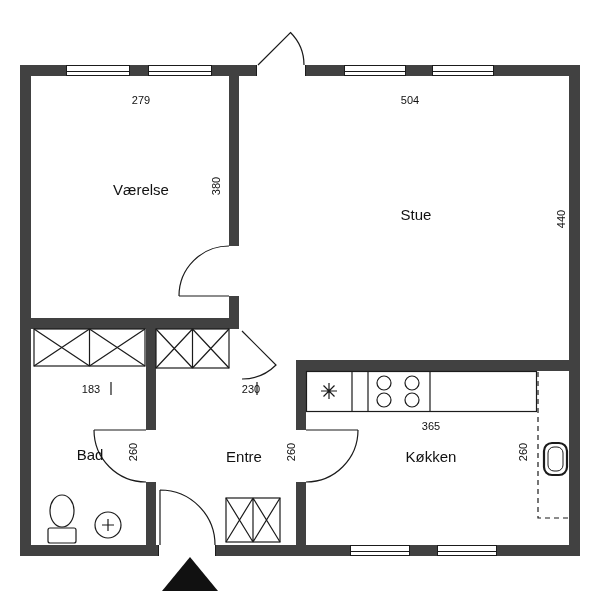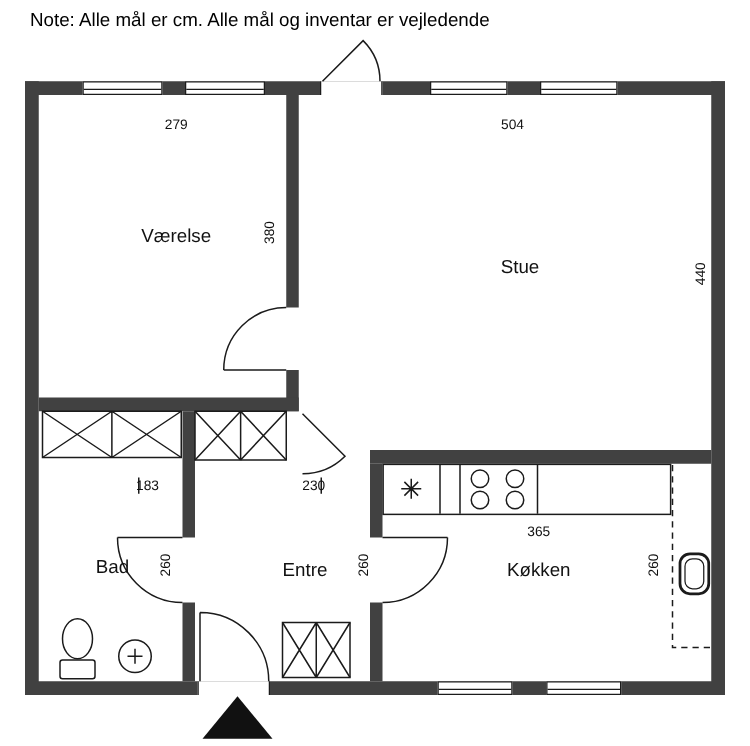--- a/index.html
+++ b/index.html
@@ -13,21 +13,20 @@
   .overlay{position:absolute;left:0;top:0;z-index:3;pointer-events:none;}
   .room-label{position:absolute;transform:translate(-50%,-50%);font-weight:normal;font-size:15px;white-space:nowrap;z-index:4;}
   .dim{position:absolute;transform:translate(-50%,-50%);font-size:11px;white-space:nowrap;z-index:4;}
   .dim.vert{transform:translate(-50%,-50%) rotate(-90deg);}
 </style>
 </head>
 <body>
 
 <div class="stage">
 
-  <div class="note">Note: Alle mål er cm. Alle mål og inventar er vejledende</div>
 
   <div class="wall" style="left:20px;top:65px;width:560px;height:11px;"></div>
   <div class="wall" style="left:20px;top:545px;width:560px;height:11px;"></div>
   <div class="wall" style="left:20px;top:65px;width:11px;height:491px;"></div>
   <div class="wall" style="left:569px;top:65px;width:11px;height:491px;"></div>
 
   <div class="wall" style="left:229px;top:76px;width:10px;height:170px;"></div>
   <div class="wall" style="left:229px;top:296px;width:10px;height:33px;"></div>
   <div class="wall" style="left:31px;top:318px;width:208px;height:11px;"></div>
   <div class="wall" style="left:146px;top:329px;width:10px;height:101px;"></div>
@@ -120,20 +119,20 @@
   <span class="room-label" style="left:141px;top:189px;">Værelse</span>
   <span class="room-label" style="left:416px;top:214px;">Stue</span>
   <span class="room-label" style="left:90px;top:454px;text-align:center;">Bad</span>
   <span class="room-label" style="left:229px;top:456px;padding-left:30px;">Entre</span>
   <span class="room-label" style="left:431px;top:456px;">Køkken</span>
 
   <span class="dim" style="left:141px;top:100px;">279</span>
   <span class="dim vert" style="left:216px;top:186px;">380</span>
   <span class="dim" style="left:410px;top:100px;">504</span>
   <span class="dim vert" style="left:561px;top:219px;">440</span>
-  <span class="dim" style="left:91px;top:389px;margin-left:27px;">183</span>
+  <span class="dim" style="left:91px;top:389px;">183</span>
   <span class="dim vert" style="left:133px;top:452px;">260</span>
   <span class="dim" style="left:228px;top:389px;margin-left:23px;">230</span>
   <span class="dim vert" style="left:291px;top:452px;">260</span>
   <span class="dim" style="left:431px;top:426px;">365</span>
   <span class="dim vert" style="left:523px;top:452px;">260</span>
 
 </div>
 
 </body></html>

